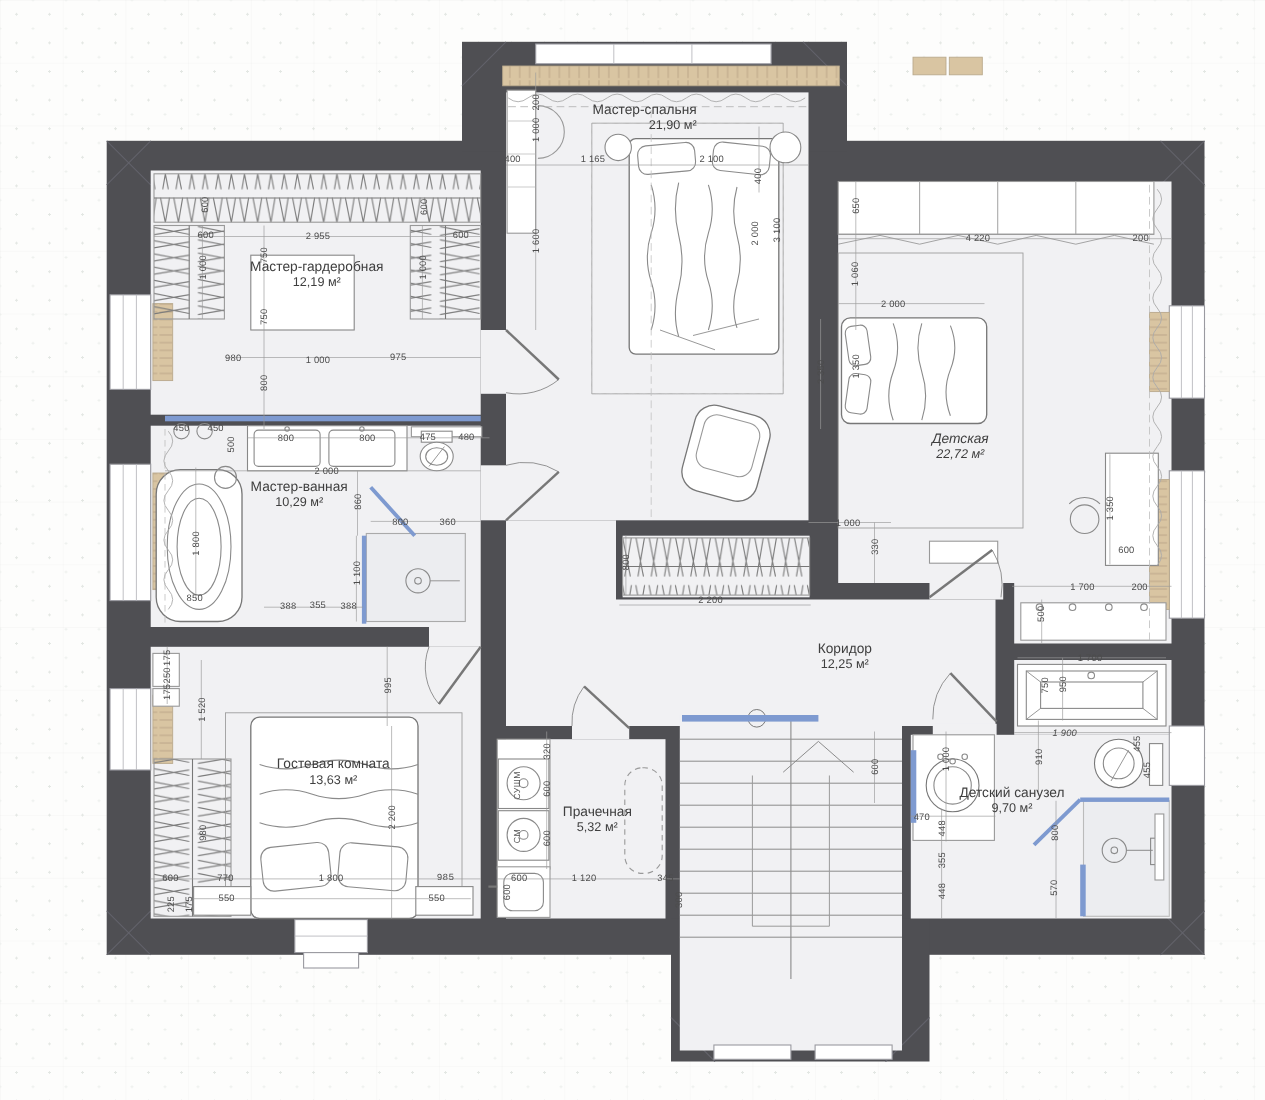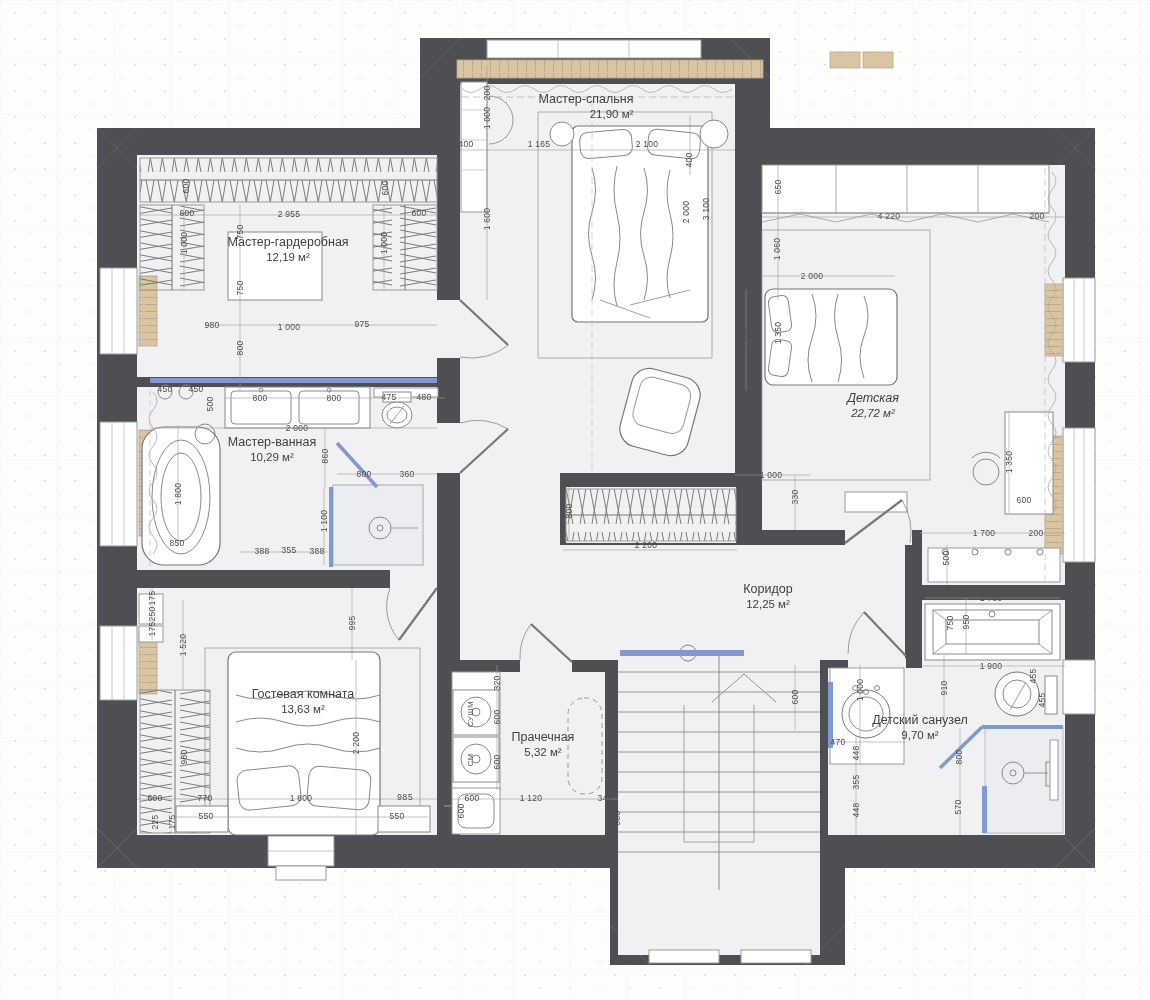--- a/index.html
+++ b/index.html
@@ -455,21 +455,21 @@
       <span class="dim v" style="left: 497px; top: 762px;">600</span>
       <span class="dim" style="left: 472px; top: 798px;">600</span>
       <span class="dim" style="left: 531px; top: 798px;">1 120</span>
       <span class="dim" style="left: 605px; top: 798px;">345</span>
       <span class="dim v" style="left: 617px; top: 818px;">300</span>
       <span class="dim v" style="left: 461px; top: 811px;">600</span>
       <span class="dim v" style="left: 795px; top: 697px;">600</span>
       <span class="dim" style="left: 991px; top: 598px;">1 700</span>
       <span class="dim v" style="left: 950px; top: 623px;">750</span>
       <span class="dim v" style="left: 966px; top: 622px;">950</span>
-      <span class="dim" style="left: 991px; top: 666px;">1 900</span>
+      <span class="dim" style="left: 968px; top: 666px; font-style: italic;">1 900</span>
       <span class="dim v" style="left: 860px; top: 690px;">1 000</span>
       <span class="dim" style="left: 838px; top: 742px;">470</span>
       <span class="dim v" style="left: 944px; top: 688px;">910</span>
       <span class="dim v" style="left: 1033px; top: 676px;">455</span>
       <span class="dim v" style="left: 1042px; top: 700px;">455</span>
       <span class="dim v" style="left: 856px; top: 753px;">448</span>
       <span class="dim v" style="left: 856px; top: 782px;">355</span>
       <span class="dim v" style="left: 856px; top: 810px;">448</span>
       <span class="dim v" style="left: 959px; top: 757px;">800</span>
       <span class="dim v" style="left: 958px; top: 807px;">570</span>

